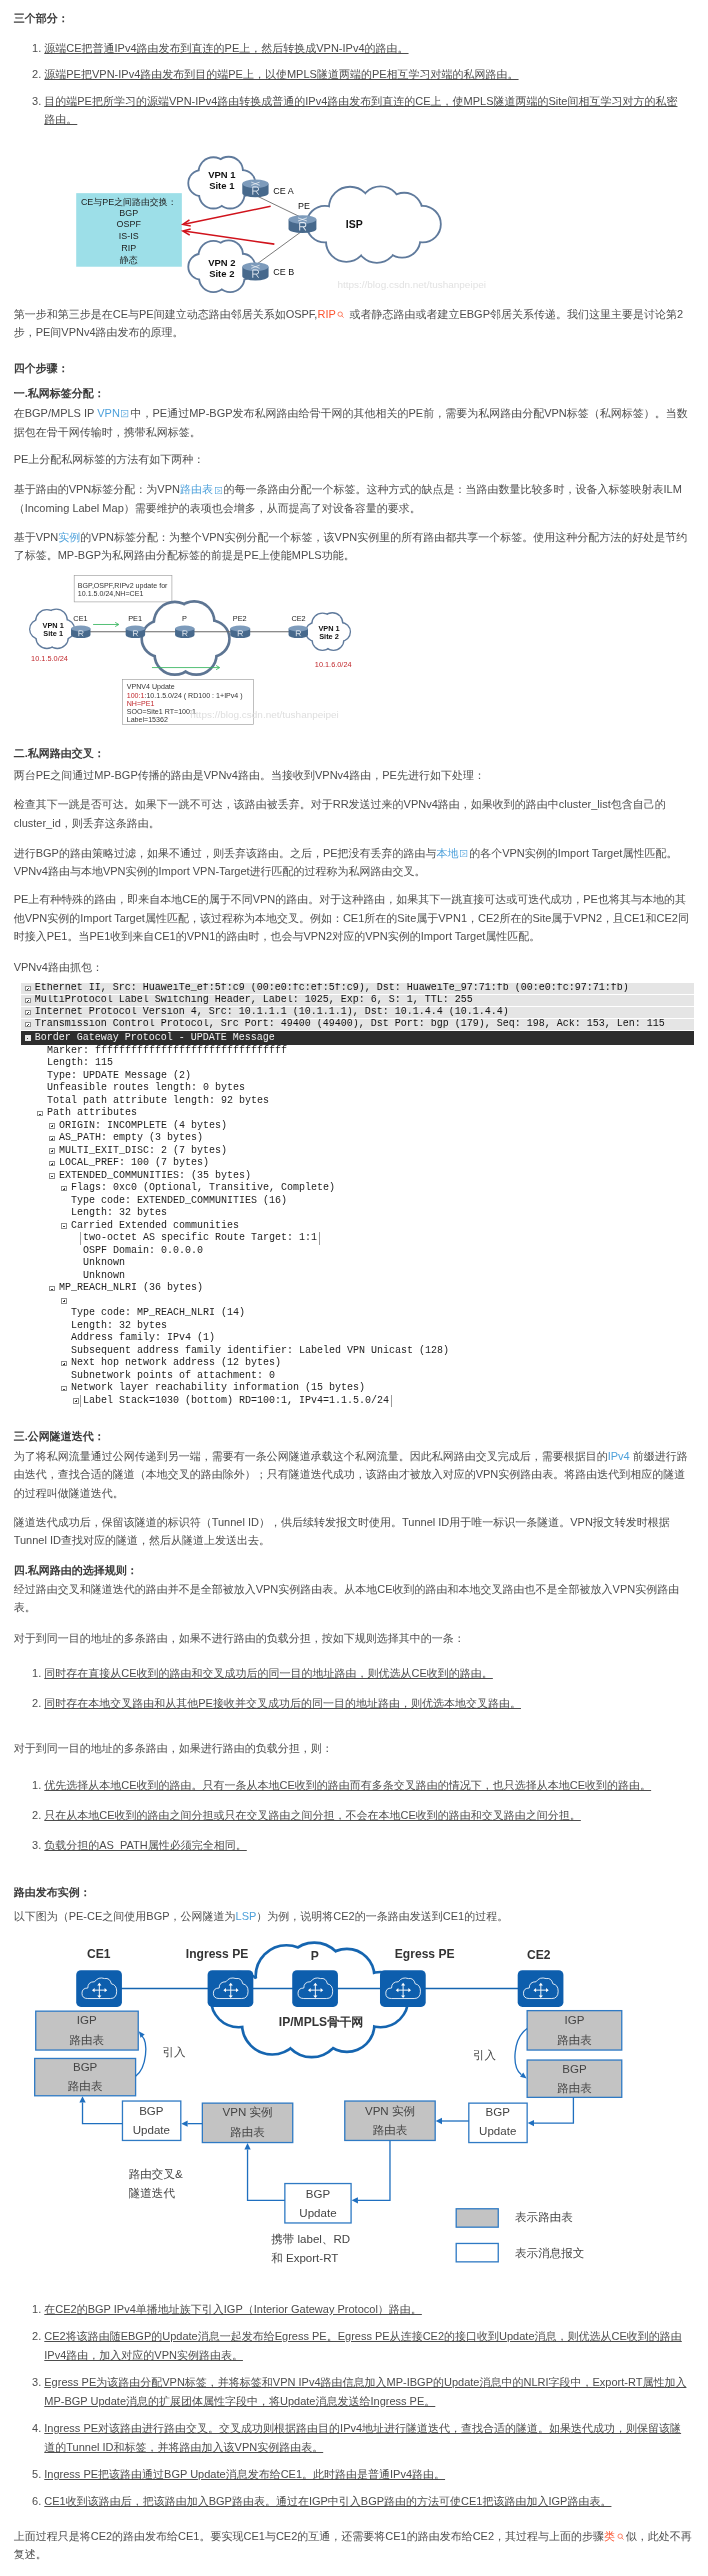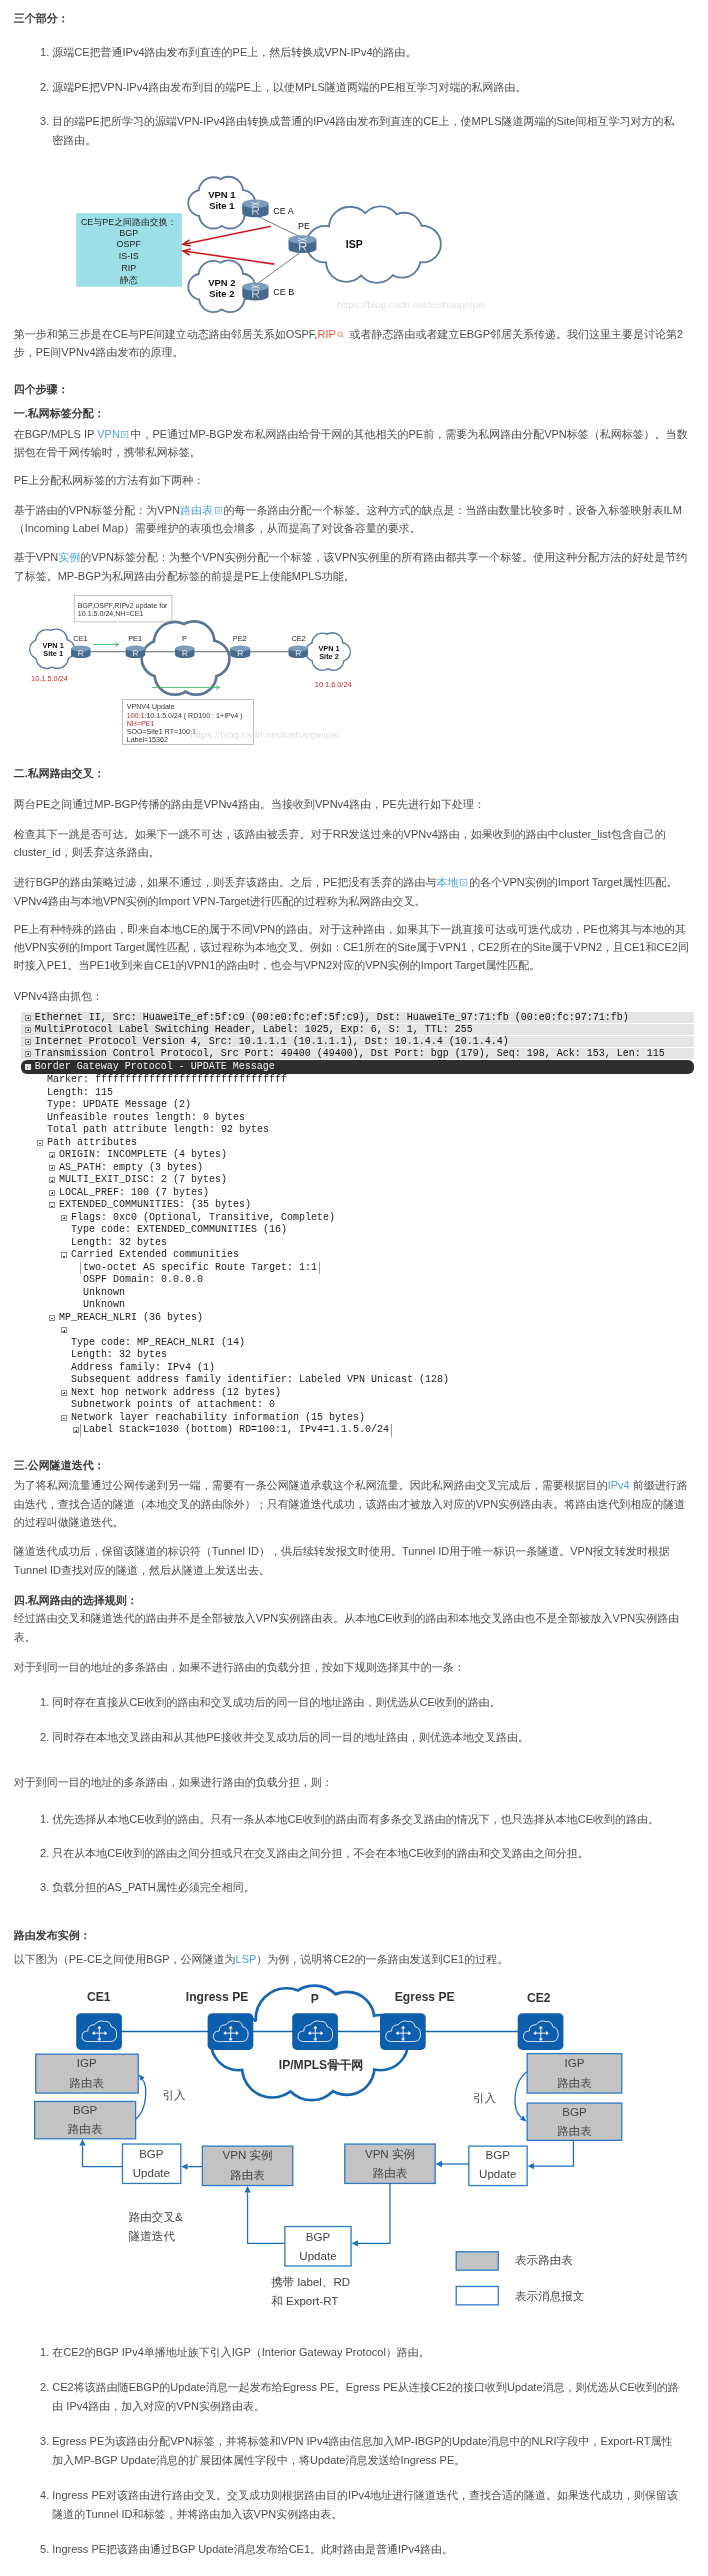--- a/index.html
+++ b/index.html
@@ -2,36 +2,36 @@
 <html style="font-size:8.4px"><head>
 <meta charset="utf-8">
 <style>
 html,body{margin:0;padding:0;background:#ffffff;}
 body{width:709px;height:2576px;overflow:hidden;font-family:"Liberation Sans","DejaVu Sans",sans-serif;color:#4d4d4d;font-size:11px;line-height:18.4px;}
 .article{width:682px;padding:0 13px 0 13.7px;}
 .article p{margin:0;}
 .h{font-weight:bold;color:#3c3c3c;}
 .normal{font-weight:normal;}
 .article ol{margin:0;padding-left:22.6px;}
-.article ol li{margin:16px;}
+.article ol li{margin:8px;text-decoration:underline;}
 .ol-tight li{margin-bottom:5.8px !important;}
 .ol-wide li{margin-bottom:11.6px !important;}
 .ol-steps{line-height:19px;}
 .ol-steps li{margin-bottom:5.3px !important;}
 .article ol li:last-child{margin-bottom:0 !important;}
 .link{color:#4ea1db;text-decoration:none;cursor:pointer;}
 .kw{color:#fc5531;cursor:pointer;}
 .ico{display:inline-block;width:7.4px;height:7.4px;vertical-align:-0.5px;margin:0 1.6px 0 1.6px;}
 .fig{margin-left:-13.7px;width:709px;position:relative;}
 .fig svg{display:block;}
 .svgt{font-family:"Liberation Sans","DejaVu Sans",sans-serif;}
 .capture{margin-left:7.4px;width:673px;height:428px;padding-top:1.1px;font-family:"Liberation Mono","DejaVu Sans Mono",monospace;font-size:10px;color:#222;}
 .cap-row{display:flex;align-items:center;height:12.5px;white-space:pre;overflow:hidden;}
 .cap-row[data-band="gray"]{height:11px;border-bottom:0.5px solid #ffffff;background:#e5e5e5;color:#111;}
-.cap-row[data-band="selected"]{height:13.7px;background:#2e2e2e;color:#f2f2f2;border-radius:6px;}
+.cap-row[data-band="selected"]{height:13.7px;background:#2e2e2e;color:#f2f2f2;}
 .indent{display:inline-block;flex:none;height:0.5px;}
 .indent[data-level="0"]{width:3.7px;}
 .indent[data-level="1"]{width:16px;}
 .indent[data-level="2"]{width:28px;}
 .indent[data-level="3"]{width:40px;}
 .indent[data-level="4"]{width:52px;}
 .exp{flex:none;width:5.8px;height:5.8px;box-sizing:border-box;border:0.5px solid #8c8c8c;background:#fff;margin-right:4.2px;position:relative;cursor:pointer;}
 .exp::before{content:"";position:absolute;left:1.1px;right:1.1px;top:2.1px;height:0.5px;background:#333;}
 .exp::after{content:"";position:absolute;top:1.1px;bottom:1.1px;left:2.1px;width:0.5px;background:#333;}
 .exp[data-state="minus"]::after{display:none;}
@@ -309,21 +309,21 @@
         <text class="svgt" x="241" y="1317" font-size="13.5" fill="#333"><tspan fill="#c0282d">100:1</tspan><tspan>:10.1.5.0/24 ( RD100 : 1+IPv4 )</tspan></text>
         <text class="svgt" x="241" y="1333" font-size="13.5" fill="#c0282d">NH=PE1</text>
         <text class="svgt" x="241" y="1348" font-size="13.5" fill="#333">SOO=Site1 RT=100:1</text>
         <text class="svgt" x="241" y="1364" font-size="13.5" fill="#333">Label=15362</text>
       </g>
       <text class="svgt" x="362" y="1356" font-size="19" fill="#dedede">https://blog.csdn.net/tushanpeipei</text>
     </svg>
   </div>
 
   <p class="h" style="margin-top:16px">二.私网路由交叉：</p>
-  <p style="margin-top:13px">两台PE之间通过MP-BGP传播的路由是VPNv4路由。当接收到VPNv4路由，PE先进行如下处理：</p>
+  <p style="margin-top:4px">两台PE之间通过MP-BGP传播的路由是VPNv4路由。当接收到VPNv4路由，PE先进行如下处理：</p>
   <p style="margin-top:11px">检查其下一跳是否可达。如果下一跳不可达，该路由被丢弃。对于RR发送过来的VPNv4路由，如果收到的路由中cluster_list包含自己的cluster_id，则丢弃这条路由。</p>
   <p style="margin-top:11.6px"><span>进行BGP的路由策略过滤，如果不通过，则丢弃该路由。之后，PE把没有丢弃的路由与</span><a class="link">本地</a><svg class="ico" viewBox="0 0 14 14">
         <rect x="1" y="1" width="12" height="12" fill="none" stroke="#4ea1db" stroke-width="1.2"></rect>
         <path d="M4 4 L10 7 L4 10" fill="none" stroke="#4ea1db" stroke-width="1.2"></path>
       </svg><span>的各个VPN实例的Import Target属性匹配。VPNv4路由与本地VPN实例的Import VPN-Target进行匹配的过程称为私网路由交叉。</span></p>
   <p style="margin-top:9.5px">PE上有种特殊的路由，即来自本地CE的属于不同VPN的路由。对于这种路由，如果其下一跳直接可达或可迭代成功，PE也将其与本地的其他VPN实例的Import Target属性匹配，该过程称为本地交叉。例如：CE1所在的Site属于VPN1，CE2所在的Site属于VPN2，且CE1和CE2同时接入PE1。当PE1收到来自CE1的VPN1的路由时，也会与VPN2对应的VPN实例的Import Target属性匹配。</p>
   <p style="margin-top:12.6px">VPNv4路由抓包：</p>
 
   <div class="capture" style="margin-top:5.5px">
     <div class="cap-row" data-band="gray"><span class="indent" data-level="0"></span><span class="exp" data-state="plus"></span><span class="cap-text" data-boxed="false">Ethernet II, Src: HuaweiTe_ef:5f:c9 (00:e0:fc:ef:5f:c9), Dst: HuaweiTe_97:71:fb (00:e0:fc:97:71:fb)</span></div>

